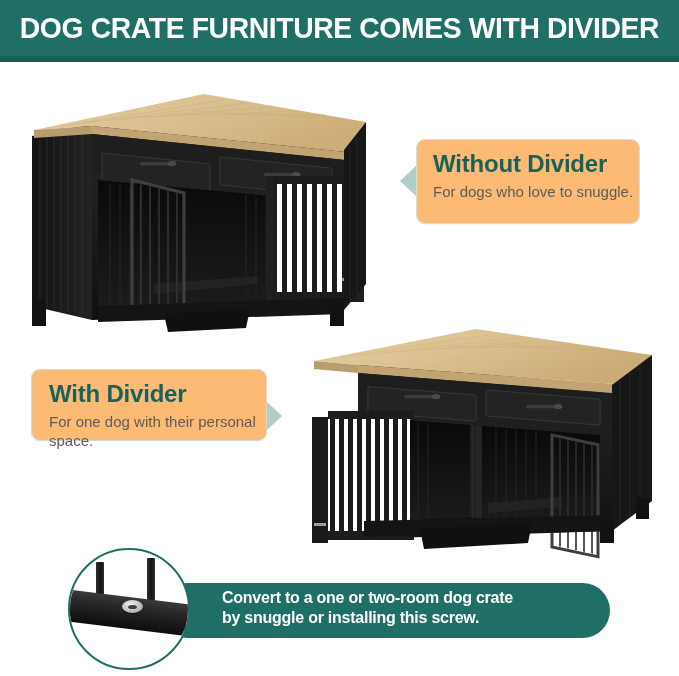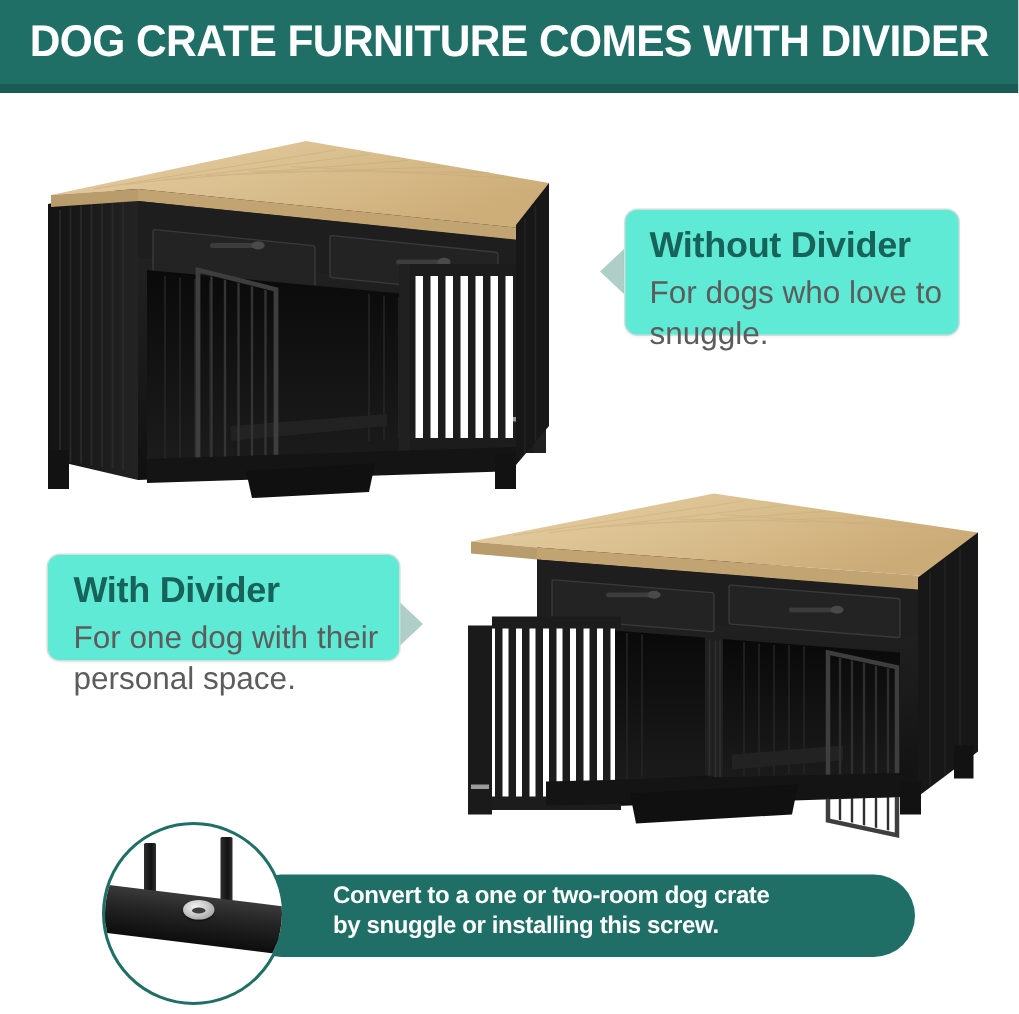--- a/index.html
+++ b/index.html
@@ -44,37 +44,37 @@
     letter-spacing: -0.4px;
     font-family: "Liberation Sans", sans-serif;
     transform: scaleX(0.96);
     transform-origin: center;
     white-space: nowrap;
   }
 
   
   .callout {
     position: absolute;
-    background: #5eead4;
+    background: #fdba74;
     border: 1.6px solid #CFDFDB;
     border-radius: 9px;
     box-sizing: border-box;
     box-shadow: 0 1px 2px rgba(0,0,0,0.045);
   }
   .callout-title {
     color: #17635A;
     font-size: 24px;
     font-weight: bold;
     letter-spacing: -0.2px;
     line-height: 1.05;
     white-space: nowrap;
   }
   .callout-body {
     color: #5C5C5C;
-    font-size: 21px;
+    font-size: 15px;
     line-height: 1.26;
     margin-top: 7px;
   }
   .ptr {
     position: absolute;
     width: 0; height: 0;
   }
   .ptr-left {
     border-top: 15px solid transparent;
     border-bottom: 15px solid transparent;

